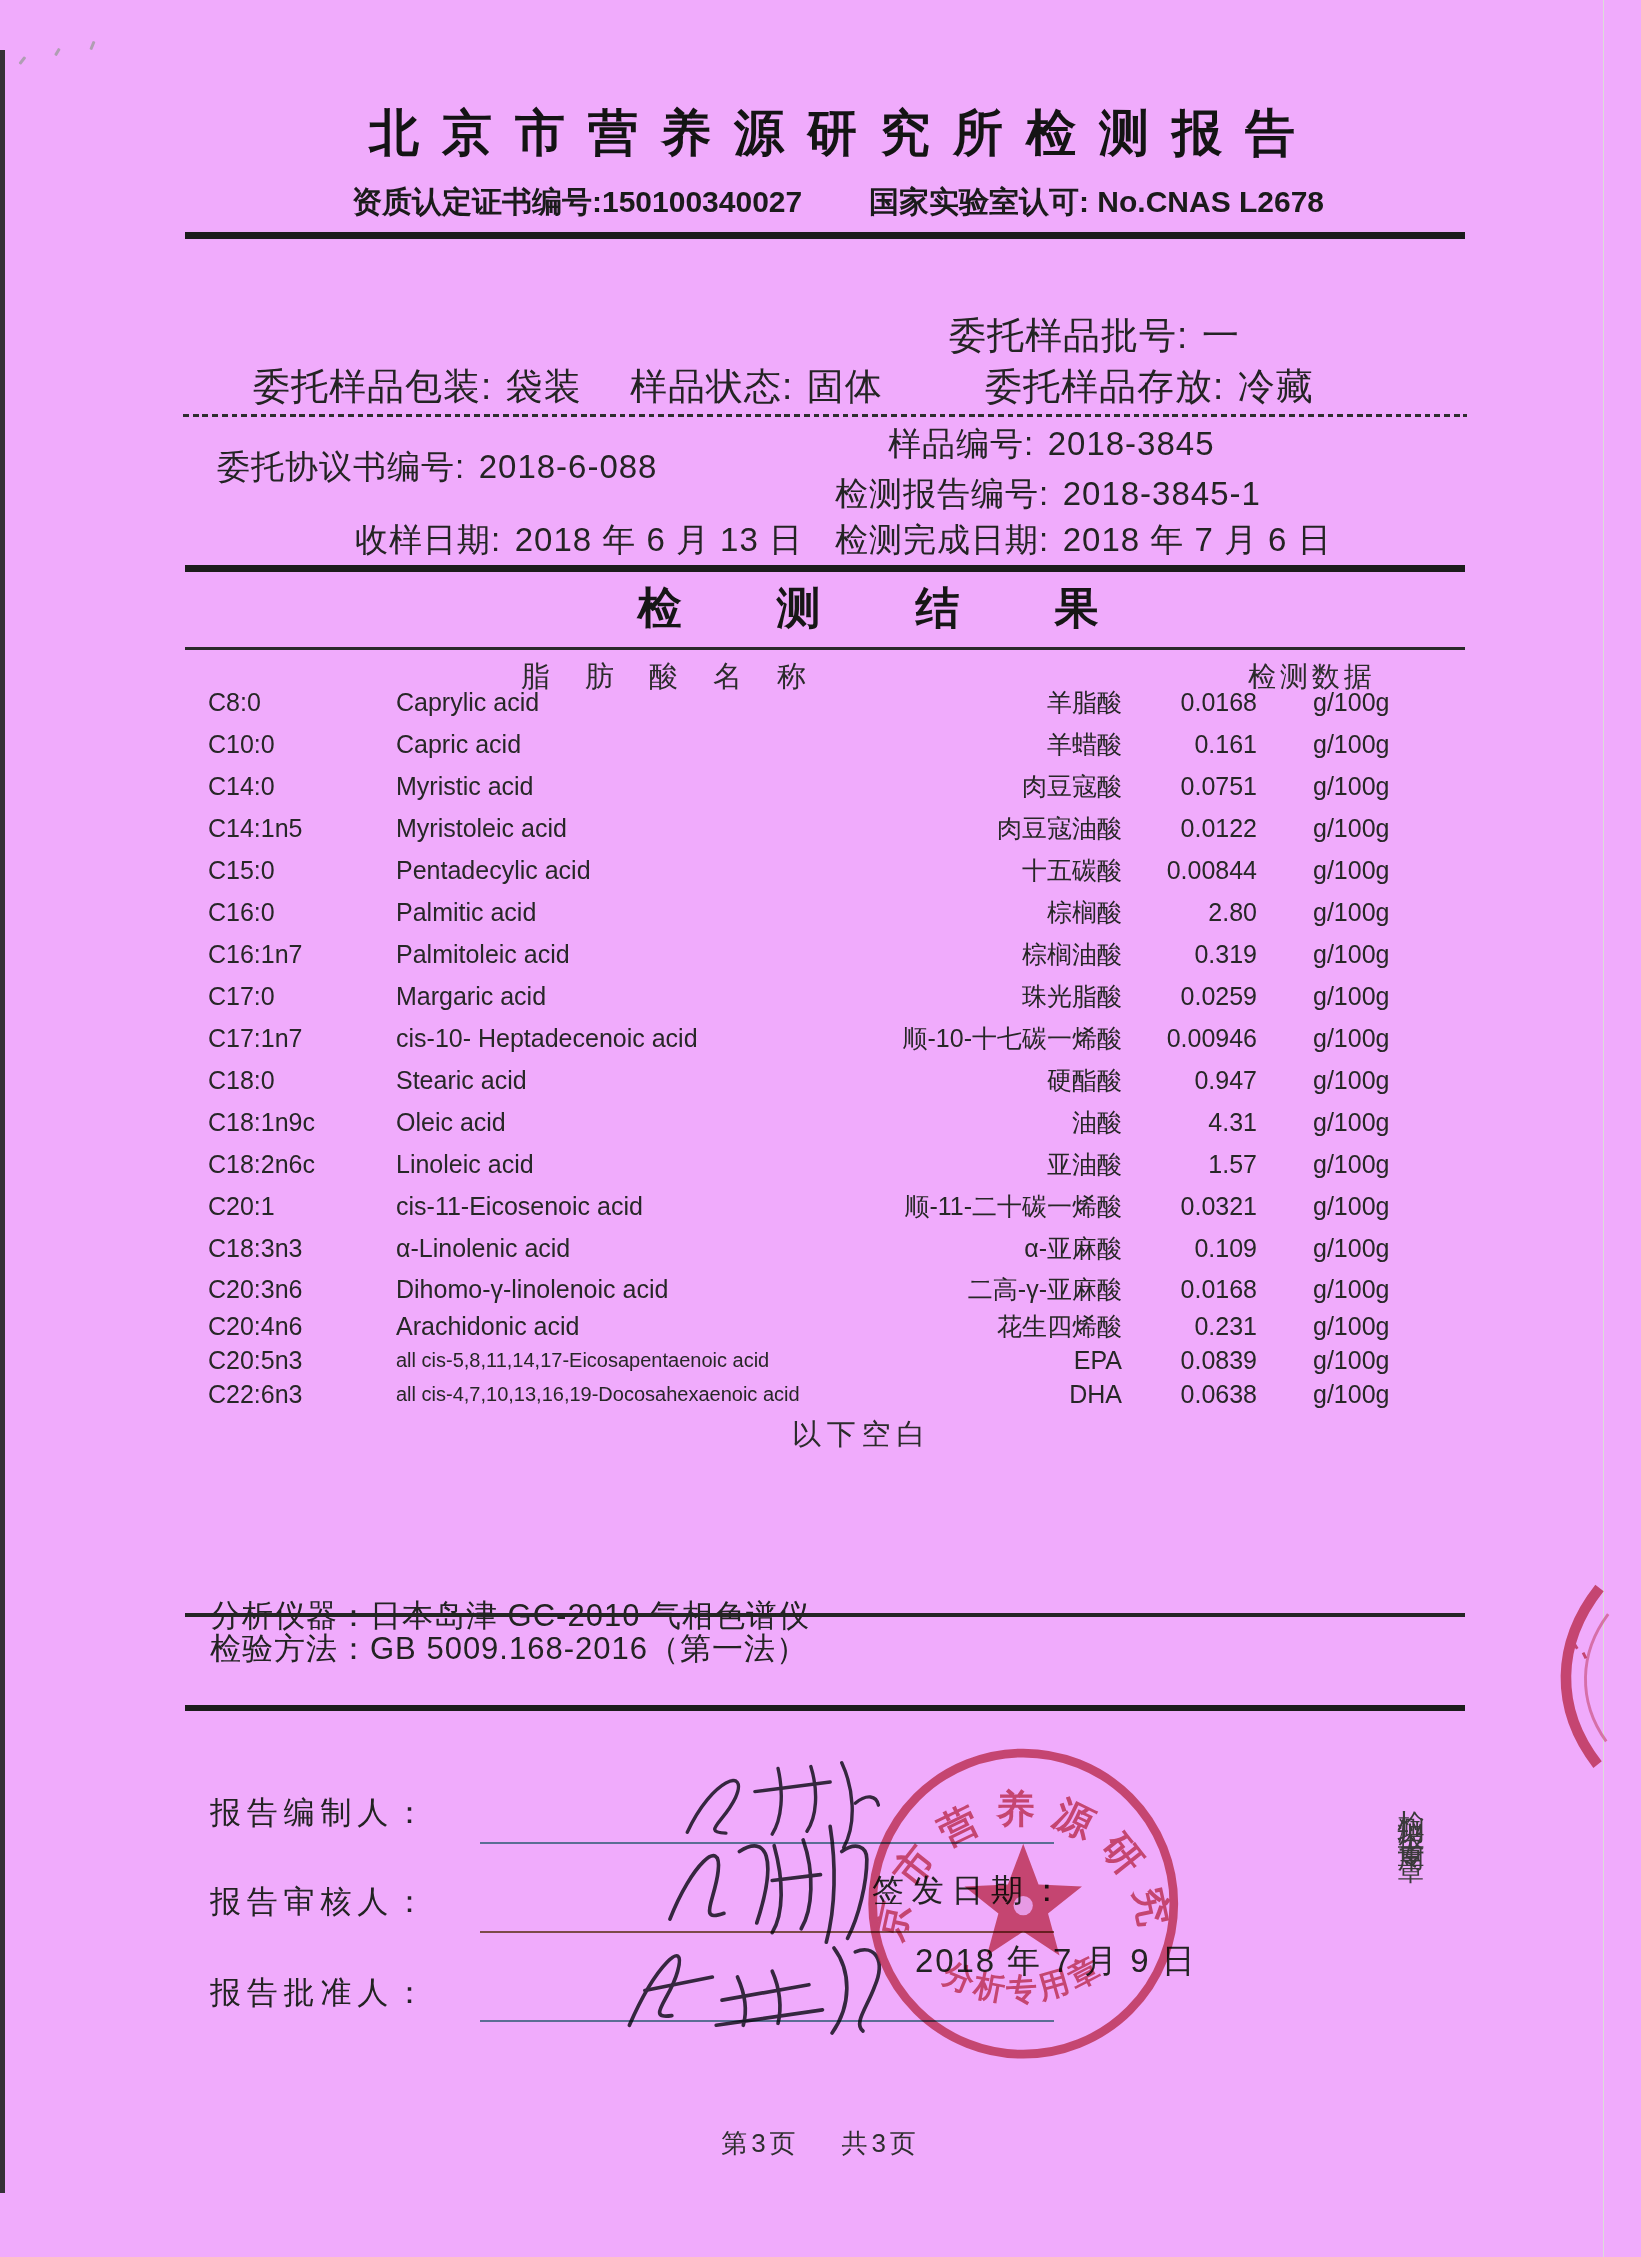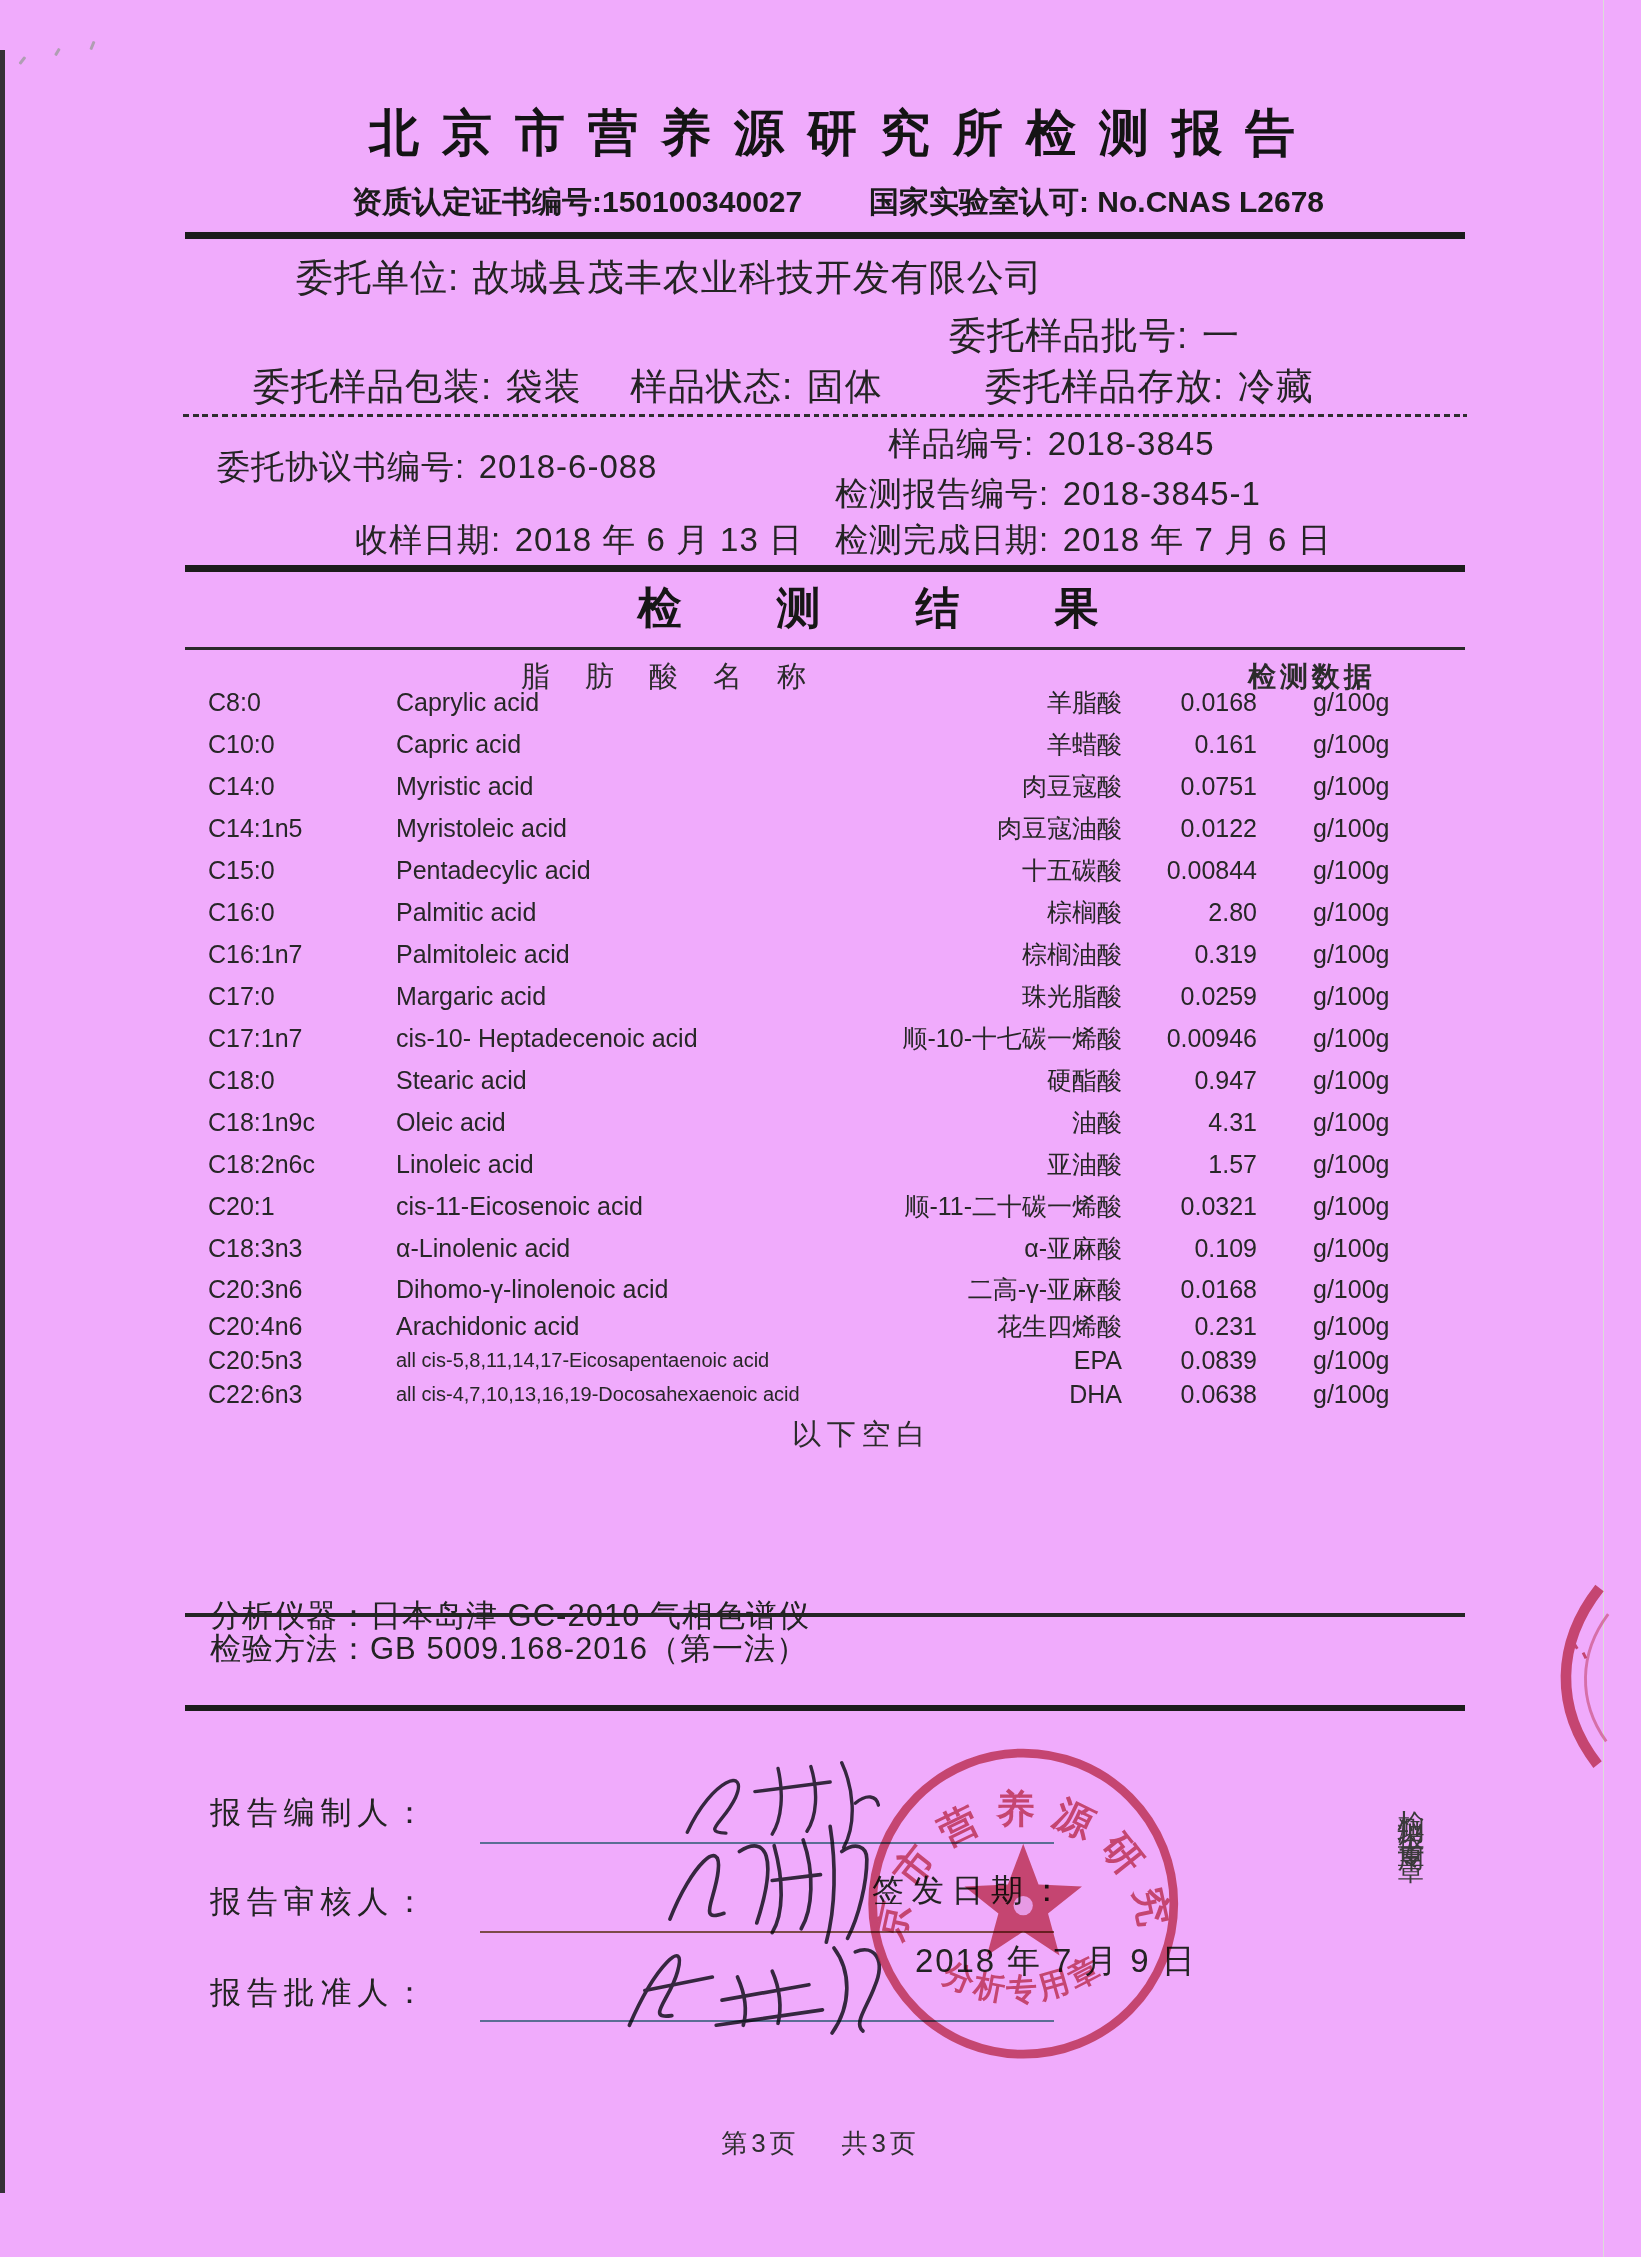--- a/index.html
+++ b/index.html
@@ -41,21 +41,21 @@
   .info{font-size:37px;color:#242424;letter-spacing:1px;white-space:nowrap;}
   .info2{font-size:33px;color:#242424;letter-spacing:1px;white-space:nowrap;}
   .gap{display:inline-block;width:13.5px;}
   
   .results-title{
     top:579px;left:0;width:1641px;text-align:center;
     font-size:44px;font-weight:700;letter-spacing:95px;padding-left:95px;
     color:#161616;
   }
   .col-head-name{top:657px;left:521px;font-size:29px;letter-spacing:35px;color:#2b2b2b;white-space:nowrap;}
-  .col-head-data{top:658px;left:1248px;font-size:28px;letter-spacing:3.9px;color:#2b2b2b;white-space:nowrap;font-weight:bold;}
+  .col-head-data{top:658px;left:1248px;font-size:28px;letter-spacing:3.9px;color:#2b2b2b;white-space:nowrap;}
   .tbody{top:681px;left:0;width:1641px;}
   .t-row{position:relative;height:42px;}
   .t-row:nth-child(n+14){height:41px;}
   .t-row:nth-child(n+16){height:34px;}
   .t-row span{
     position:absolute;top:50%;transform:translateY(-50%);
     font-size:25px;color:#272727;white-space:nowrap;
   }
   .c-code{left:208px;}
   .c-en{left:396px;}
@@ -92,23 +92,20 @@
   <div class="abs scan-right-line"></div>
   <div class="abs speck" style="left:21px;top:56px;width:2.9px;height:8.7px;transform:rotate(38deg);"></div>
   <div class="abs speck" style="left:56px;top:48px;width:2.9px;height:7.7px;transform:rotate(30deg);"></div>
   <div class="abs speck" style="left:91px;top:41px;width:2.9px;height:8.7px;transform:rotate(22deg);"></div>
 
   <div class="abs doc-title">北京市营养源研究所检测报告</div>
   <div class="abs subtitle" style="left:352px;">资质认定证书编号:150100340027</div>
   <div class="abs subtitle" style="left:869px;">国家实验室认可: No.CNAS L2678</div>
   <div class="abs rule rule1"></div>
 
-  <div class="abs info" style="left:296px;top:253px;">
-    <span>委托单位:</span><span class="gap"></span><span>故城县茂丰农业科技开发有限公司</span>
-  </div>
   <div class="abs info" style="left:949px;top:311px;">委托样品批号:</div>
   <div class="abs info" style="left:1202px;top:311px;">一</div>
   <div class="abs info" style="left:253px;top:362px;">
     <span>委托样品包装:</span><span class="gap"></span><span>袋装</span>
   </div>
   <div class="abs info" style="left:630px;top:362px;">
     <span>样品状态:</span><span class="gap"></span><span>固体</span>
   </div>
   <div class="abs info" style="left:985px;top:362px;">
     <span>委托样品存放:</span><span class="gap"></span><span>冷藏</span>

